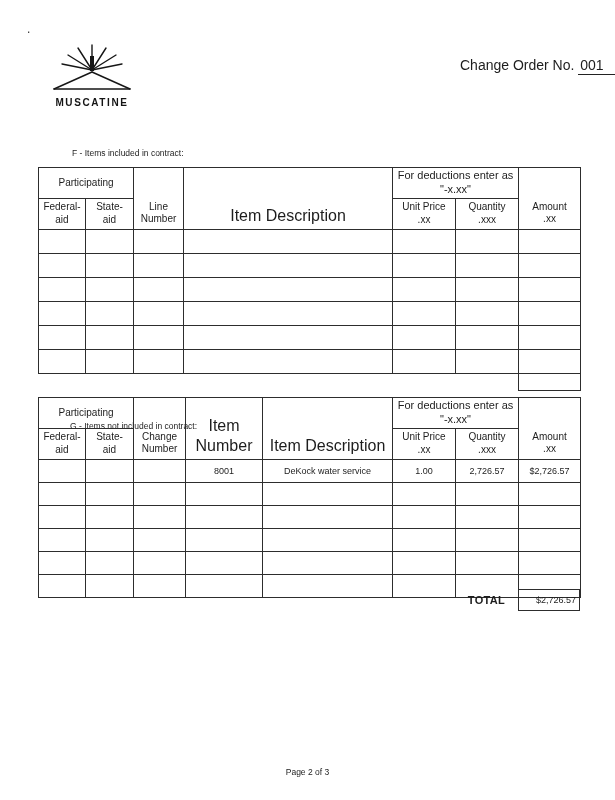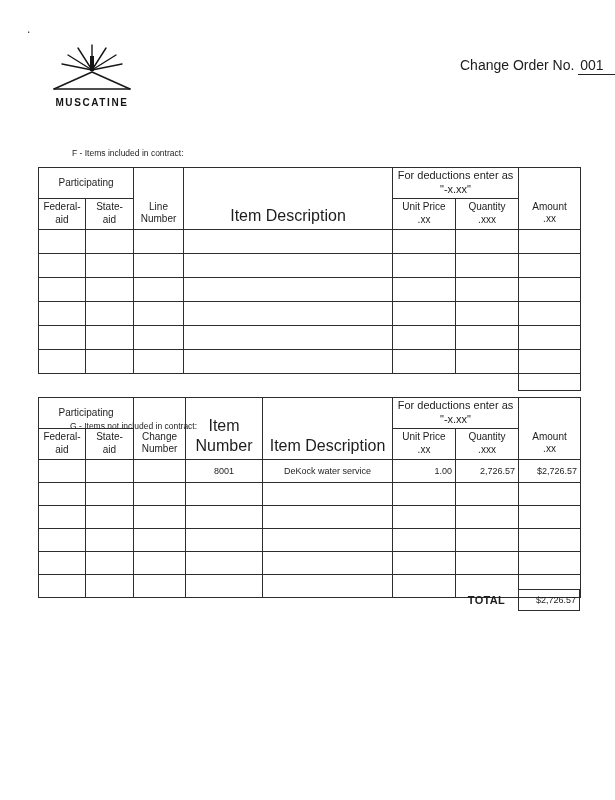--- a/index.html
+++ b/index.html
@@ -33,21 +33,21 @@
   .grid th.vb { vertical-align: bottom; padding-bottom: 3px; }
   .grid th.small { font-size: 11px; }
   .grid th.hdr-large { font-size: 16px; }
   .f-table thead tr:first-child th { height: 26px; }
   .f-table thead tr:last-child th { height: 28px; }
   .g-table thead tr:first-child th { height: 24px; }
   .g-table thead tr:last-child th { height: 28px; }
   .grid td { font-size: 9px; height: 23px; padding: 0 3px; vertical-align: middle; }
   .g-table td { height: 22px; }
   td.al { text-align: center; }
-  td.ar { text-align: right; }
+  td.ar { text-align: center; }
   tr.ghost td { border: none; height: 16px; }
   tr.ghost td.subtotal-cell { border: 1px solid #2d2d2d; }
   .total-row {
     position: absolute; left: 38px; top: 589px; width: 542px;
     display: flex; justify-content: flex-end; align-items: center;
   }
   .total-label { font-size: 11px; font-weight: bold; letter-spacing: 0.3px; margin-right: 13px; }
   .total-box {
     width: 62px; height: 22px; border: 1px solid #2d2d2d; font-size: 9px;
     display: flex; align-items: center; justify-content: flex-end;
@@ -282,14 +282,15 @@
           <td></td>
         </tr>
       </tbody>
   </table>
 
   <div class="total-row">
     <span class="total-label">TOTAL</span>
     <span class="total-box">$2,726.57</span>
   </div>
 
+  <div class="footer">Page 2 of 3</div>
 
 </div>
 
 </body></html>

